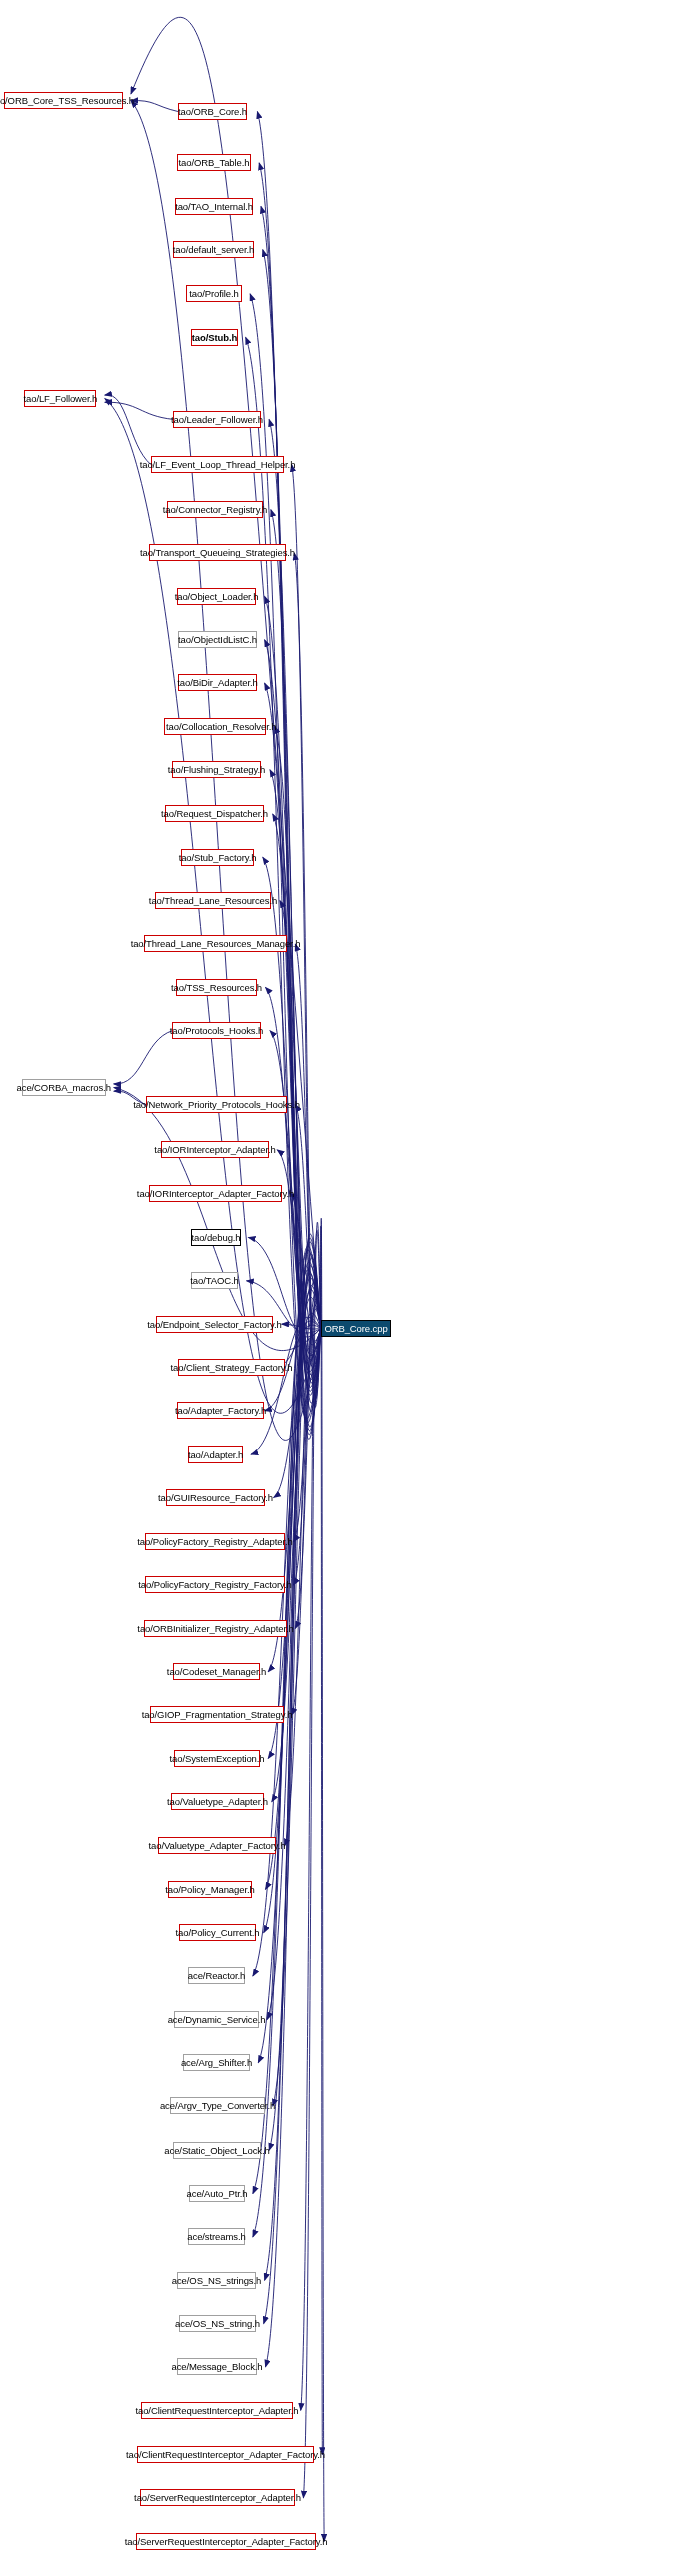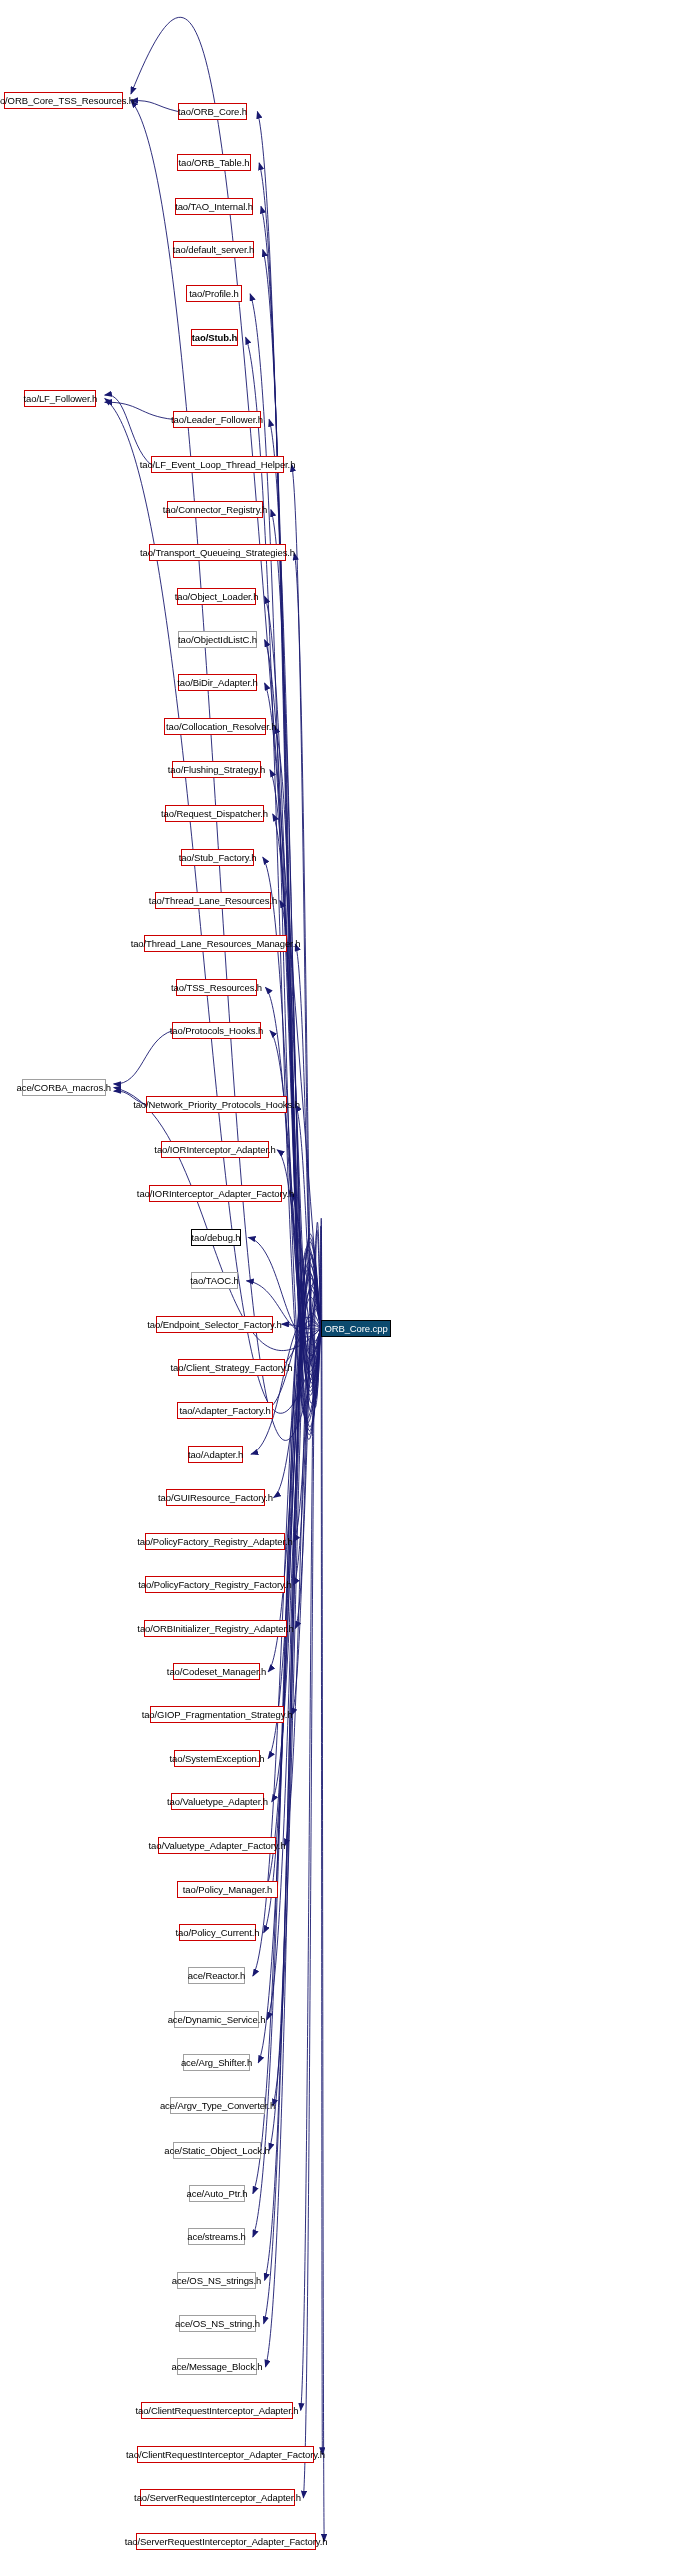--- a/index.html
+++ b/index.html
@@ -154,32 +154,32 @@
     <div class="node " title="tao/TSS_Resources.h" style="left: 176px; top: 979px; width: 81px;">tao/TSS_Resources.h</div>
     <div class="node " title="tao/Protocols_Hooks.h" style="left: 172px; top: 1022px; width: 89px;">tao/Protocols_Hooks.h</div>
     <div class="node gray" title="ace/CORBA_macros.h" style="left: 21.7px; top: 1079px; width: 84px;">ace/CORBA_macros.h</div>
     <div class="node " title="tao/Network_Priority_Protocols_Hooks.h" style="left: 146px; top: 1096px; width: 141px;">tao/Network_Priority_Protocols_Hooks.h</div>
     <div class="node " title="tao/IORInterceptor_Adapter.h" style="left: 161px; top: 1141px; width: 108px;">tao/IORInterceptor_Adapter.h</div>
     <div class="node " title="tao/IORInterceptor_Adapter_Factory.h" style="left: 149px; top: 1185px; width: 133px;">tao/IORInterceptor_Adapter_Factory.h</div>
     <div class="node black" title="tao/debug.h" style="left: 191px; top: 1229px; width: 50px;">tao/debug.h</div>
     <div class="node gray" title="tao/TAOC.h" style="left: 191px; top: 1272px; width: 47px;">tao/TAOC.h</div>
     <div class="node " title="tao/Endpoint_Selector_Factory.h" style="left: 156px; top: 1316px; width: 117px;">tao/Endpoint_Selector_Factory.h</div>
     <div class="node " title="tao/Client_Strategy_Factory.h" style="left: 162px; top: 1359px; width: 107px; margin-left: 16px;">tao/Client_Strategy_Factory.h</div>
-    <div class="node " title="tao/Adapter_Factory.h" style="left: 177px; top: 1402px; width: 96px;">tao/Adapter_Factory.h</div>
+    <div class="node " title="tao/Adapter_Factory.h" style="left: 177px; top: 1402px; width: 87px;">tao/Adapter_Factory.h</div>
     <div class="node " title="tao/Adapter.h" style="left: 188px; top: 1446px; width: 55px;">tao/Adapter.h</div>
     <div class="node " title="tao/GUIResource_Factory.h" style="left: 166px; top: 1489px; width: 99px;">tao/GUIResource_Factory.h</div>
     <div class="node " title="tao/PolicyFactory_Registry_Adapter.h" style="left: 145px; top: 1533px; width: 140px;">tao/PolicyFactory_Registry_Adapter.h</div>
     <div class="node " title="tao/PolicyFactory_Registry_Factory.h" style="left: 145px; top: 1576px; width: 140px;">tao/PolicyFactory_Registry_Factory.h</div>
     <div class="node " title="tao/ORBInitializer_Registry_Adapter.h" style="left: 144px; top: 1620px; width: 143px;">tao/ORBInitializer_Registry_Adapter.h</div>
     <div class="node " title="tao/Codeset_Manager.h" style="left: 173px; top: 1663px; width: 87px;">tao/Codeset_Manager.h</div>
     <div class="node " title="tao/GIOP_Fragmentation_Strategy.h" style="left: 150px; top: 1706px; width: 134px;">tao/GIOP_Fragmentation_Strategy.h</div>
     <div class="node " title="tao/SystemException.h" style="left: 174px; top: 1750px; width: 86px; text-align: center;">tao/SystemException.h</div>
     <div class="node " title="tao/Valuetype_Adapter.h" style="left: 171px; top: 1793px; width: 93px;">tao/Valuetype_Adapter.h</div>
     <div class="node " title="tao/Valuetype_Adapter_Factory.h" style="left: 158px; top: 1837px; width: 118px;">tao/Valuetype_Adapter_Factory.h</div>
-    <div class="node " title="tao/Policy_Manager.h" style="left: 177px; top: 1881px; width: 101px;">tao/Policy_Manager.h</div>
+    <div class="node " title="tao/Policy_Manager.h" style="left: 168px; top: 1881px; width: 84px;">tao/Policy_Manager.h</div>
     <div class="node " title="tao/Policy_Current.h" style="left: 179px; top: 1924px; width: 77px;">tao/Policy_Current.h</div>
     <div class="node gray" title="ace/Reactor.h" style="left: 188px; top: 1967px; width: 57px;">ace/Reactor.h</div>
     <div class="node gray" title="ace/Dynamic_Service.h" style="left: 174px; top: 2011px; width: 85px;">ace/Dynamic_Service.h</div>
     <div class="node gray" title="ace/Arg_Shifter.h" style="left: 183px; top: 2054px; width: 67px;">ace/Arg_Shifter.h</div>
     <div class="node gray" title="ace/Argv_Type_Converter.h" style="left: 170px; top: 2097px; width: 95px;">ace/Argv_Type_Converter.h</div>
     <div class="node gray" title="ace/Static_Object_Lock.h" style="left: 173px; top: 2142px; width: 88px;">ace/Static_Object_Lock.h</div>
     <div class="node gray" title="ace/Auto_Ptr.h" style="left: 189px; top: 2185px; width: 56px;">ace/Auto_Ptr.h</div>
     <div class="node gray" title="ace/streams.h" style="left: 188px; top: 2228px; width: 57px;">ace/streams.h</div>
     <div class="node gray" title="ace/OS_NS_strings.h" style="left: 177px; top: 2272px; width: 79px;">ace/OS_NS_strings.h</div>
     <div class="node gray" title="ace/OS_NS_string.h" style="left: 179px; top: 2315px; width: 77px;">ace/OS_NS_string.h</div>

